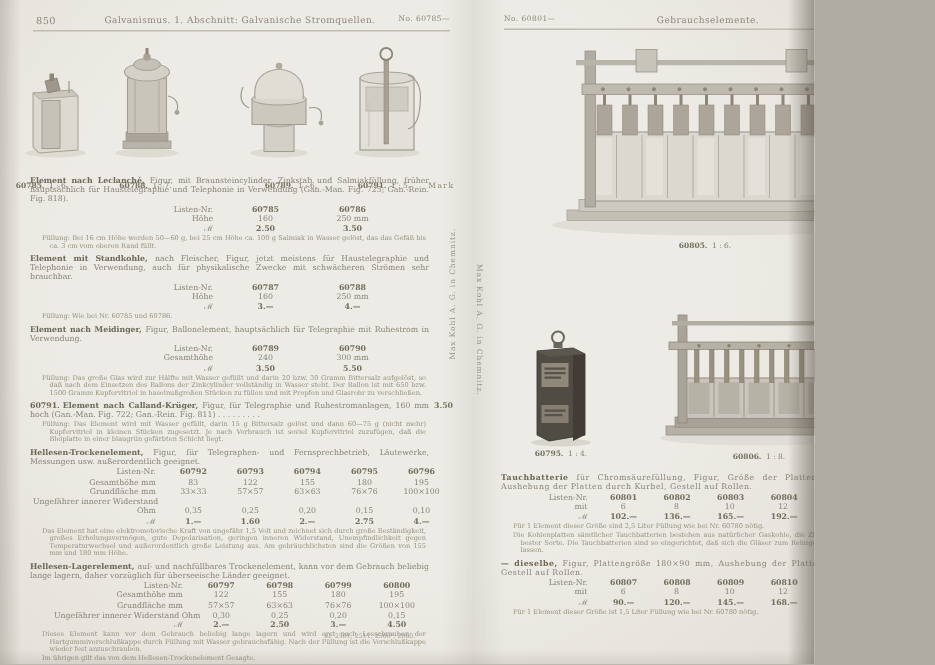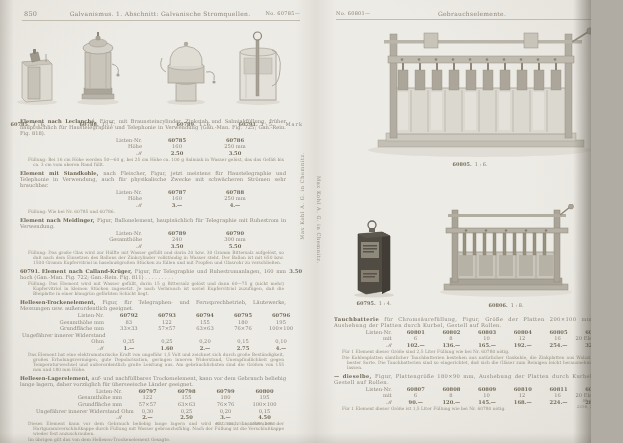--- a/index.html
+++ b/index.html
@@ -1,17 +1,17 @@
 <!DOCTYPE html>
 <html><head>
 <meta charset="utf-8">
 <style>
   html,body{margin:0;padding:0;background:#b0aca3;}
   .sheet{
-    position:relative;width:591px;height:443px;overflow:hidden;
+    position:relative;width:543px;height:443px;overflow:hidden;
     font-family:"DejaVu Serif","Liberation Serif",serif;
     color:#8a8377;
     background:radial-gradient(ellipse at 48% 42%, #edebe5 55%, #e3e0d9 100%);
   }
   .shade{position:absolute;top:0;bottom:0;pointer-events:none;}
   .shade.left{left:0;width:14px;background:linear-gradient(90deg,rgba(110,104,94,.28),rgba(110,104,94,0));}
   .shade.spine{left:295px;width:42px;background:linear-gradient(90deg,rgba(110,104,94,0),rgba(110,104,94,.10) 50%,rgba(110,104,94,0));}
   .shade.right{right:0;width:18px;background:linear-gradient(90deg,rgba(80,74,64,0),rgba(80,74,64,.5));}
   .shade.bottom{left:0;right:0;top:auto;bottom:0;height:10px;background:linear-gradient(0deg,rgba(110,104,94,.15),rgba(110,104,94,0));}
 

